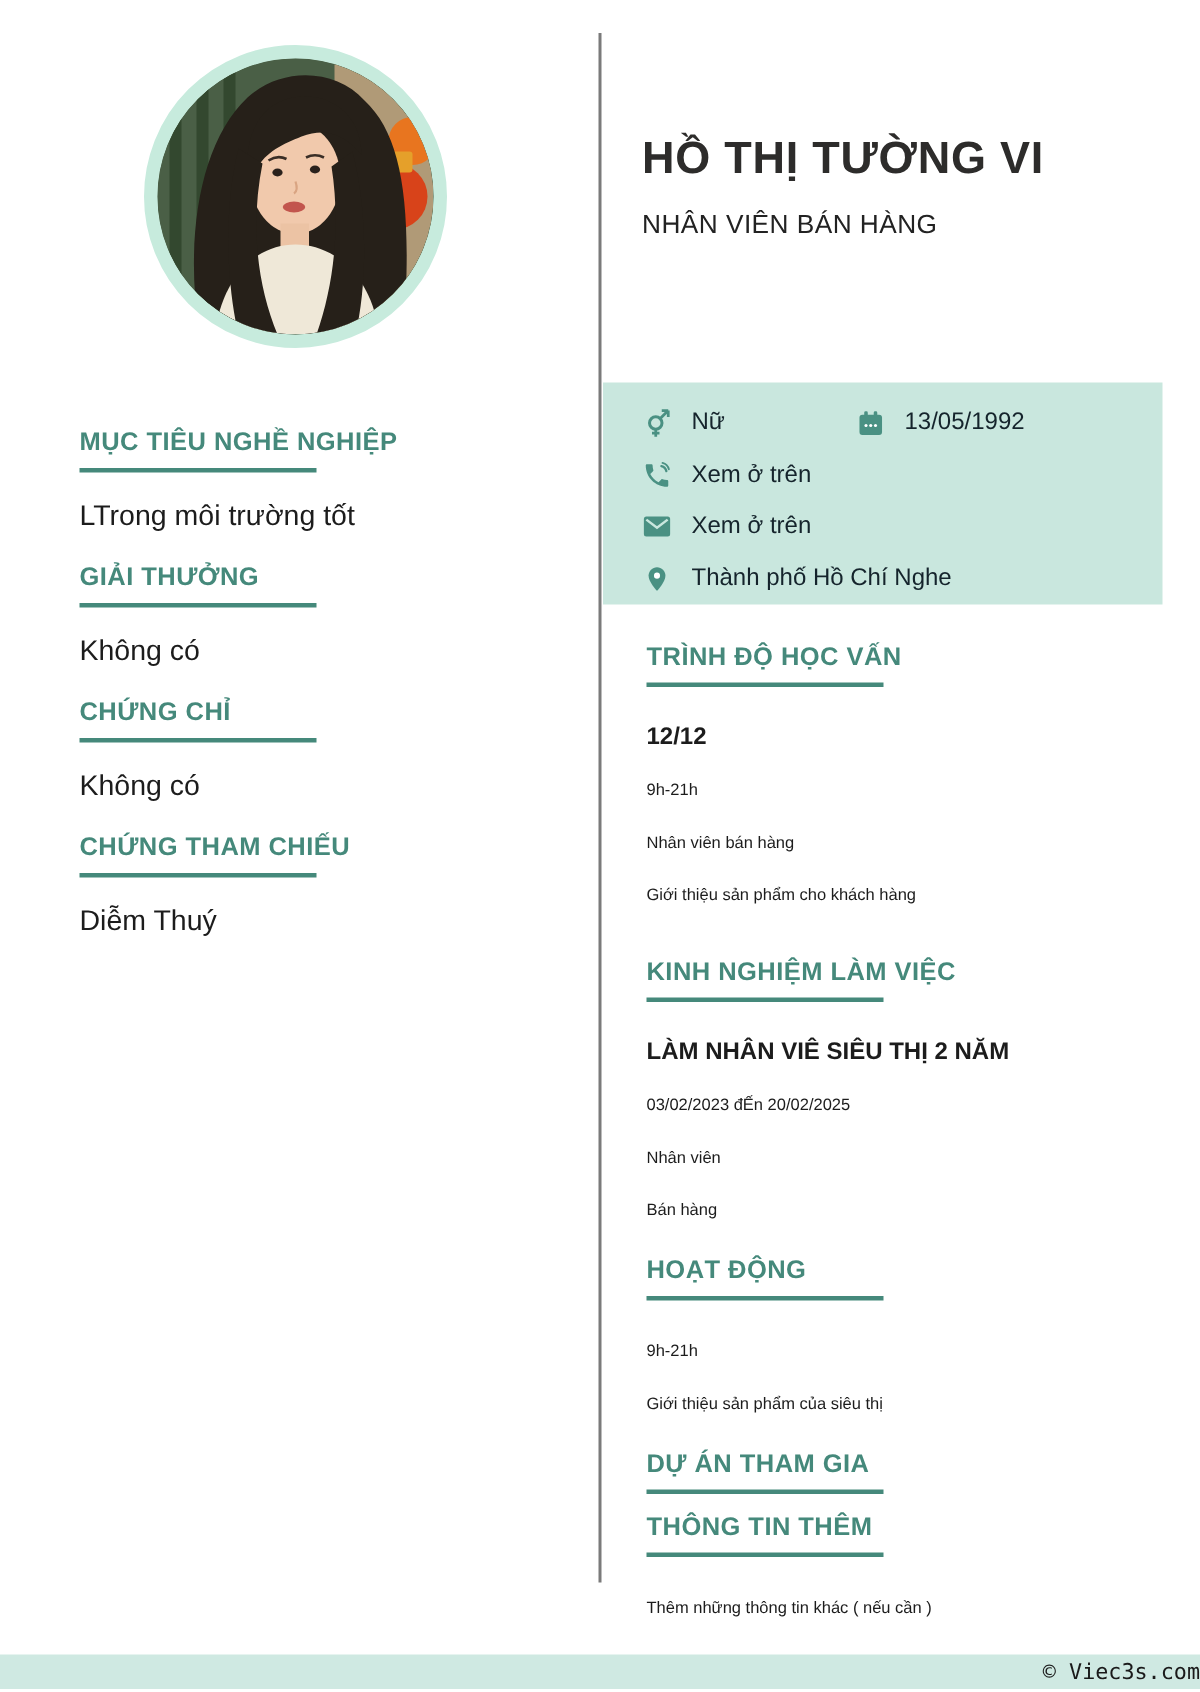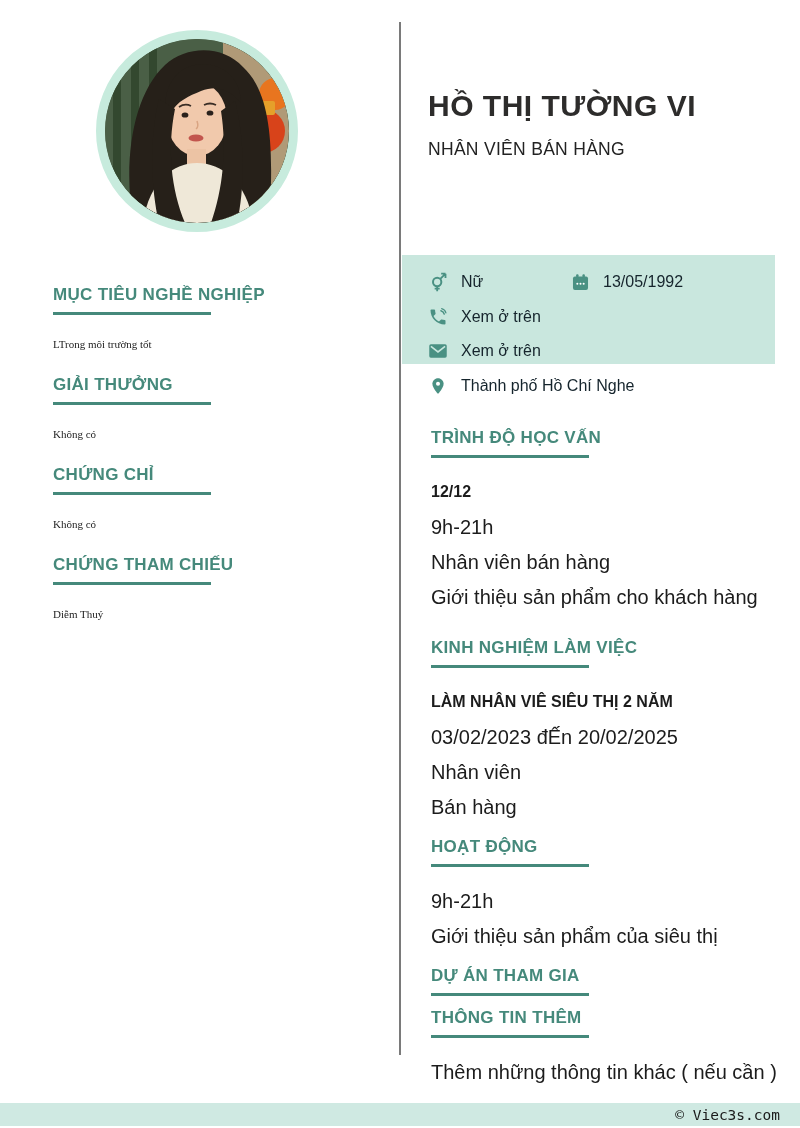--- a/index.html
+++ b/index.html
@@ -22,51 +22,51 @@
   
   .header{position:absolute;left:428px;top:88px;width:360px;}
   .name{
     font-size:30px;font-weight:bold;color:#2d2c2b;letter-spacing:.5px;line-height:36px;
   }
   .job-title{
     margin-top:14px;font-size:17.5px;color:#222;letter-spacing:.3px;line-height:22px;
   }
   
   .contact-box{
-    position:absolute;left:402px;top:255px;width:373px;height:109px;
+    position:absolute;left:402px;top:255px;width:373px;height:148px;
     background:#c9e7de;box-sizing:border-box;padding:10px 0 0 26px;
   }
   .c-row{display:flex;align-items:center;height:34.5px;}
   .c-group{display:flex;align-items:center;}
   .c-group.first{width:142px;}
   .c-icon{width:20px;height:20px;margin-right:13px;flex:0 0 auto;display:flex;align-items:center;justify-content:center;}
   .c-icon svg{display:block;}
   .c-text{font-size:16px;color:#15242c;}
   
   .sec-title{
     color:#45897b;font-size:17px;font-weight:bold;letter-spacing:.3px;line-height:20px;
   }
   .sec-underline{width:158px;height:3px;background:#45897b;margin-top:7px;}
   
   .left-col{position:absolute;left:53px;top:255px;width:320px;margin-top:30px;}
   .l-sec{margin-bottom:21px;}
-  .l-body{margin-top:20px;font-size:11px;line-height:19px;color:#1c1c1c;font-family:Liberation Serif, serif;}
+  .l-body{margin-top:20px;font-size:19px;line-height:19px;color:#1c1c1c;}
   
   .right-col{position:absolute;left:431px;top:428px;width:348px;}
-  .r-line{margin:0;font-size:20px;line-height:20px;color:#1c1c1c;margin-top:15px;}
+  .r-line{margin:0;font-size:11px;line-height:20px;color:#1c1c1c;margin-top:15px;}
   .r-line.first{margin-top:24px;}
   .r-line.bold{font-weight:bold;font-size:16px;}
   .r-sec.s1{margin-top:31px;}
   .r-sec.s2{margin-top:20px;}
   .r-sec.s3{margin-top:20px;}
   .r-sec.s4{margin-top:12px;}
   
   .footer{
     position:absolute;left:0;top:1103px;width:800px;height:23px;background:#cfe9e2;
-    display:flex;align-items:center;justify-content:flex-end;box-sizing:border-box;padding-right:20px;
+    display:flex;align-items:center;justify-content:flex-end;box-sizing:border-box;
   }
   .footer-text{font-family:"DejaVu Sans Mono", monospace;font-size:14.5px;color:#1a1a1a;}
 </style>
 </head>
 <body>
 
 <div class="photo-wrap">
   <svg width="184" height="184" viewBox="0 0 184 184">
     <defs>
         <clipPath id="pc">

